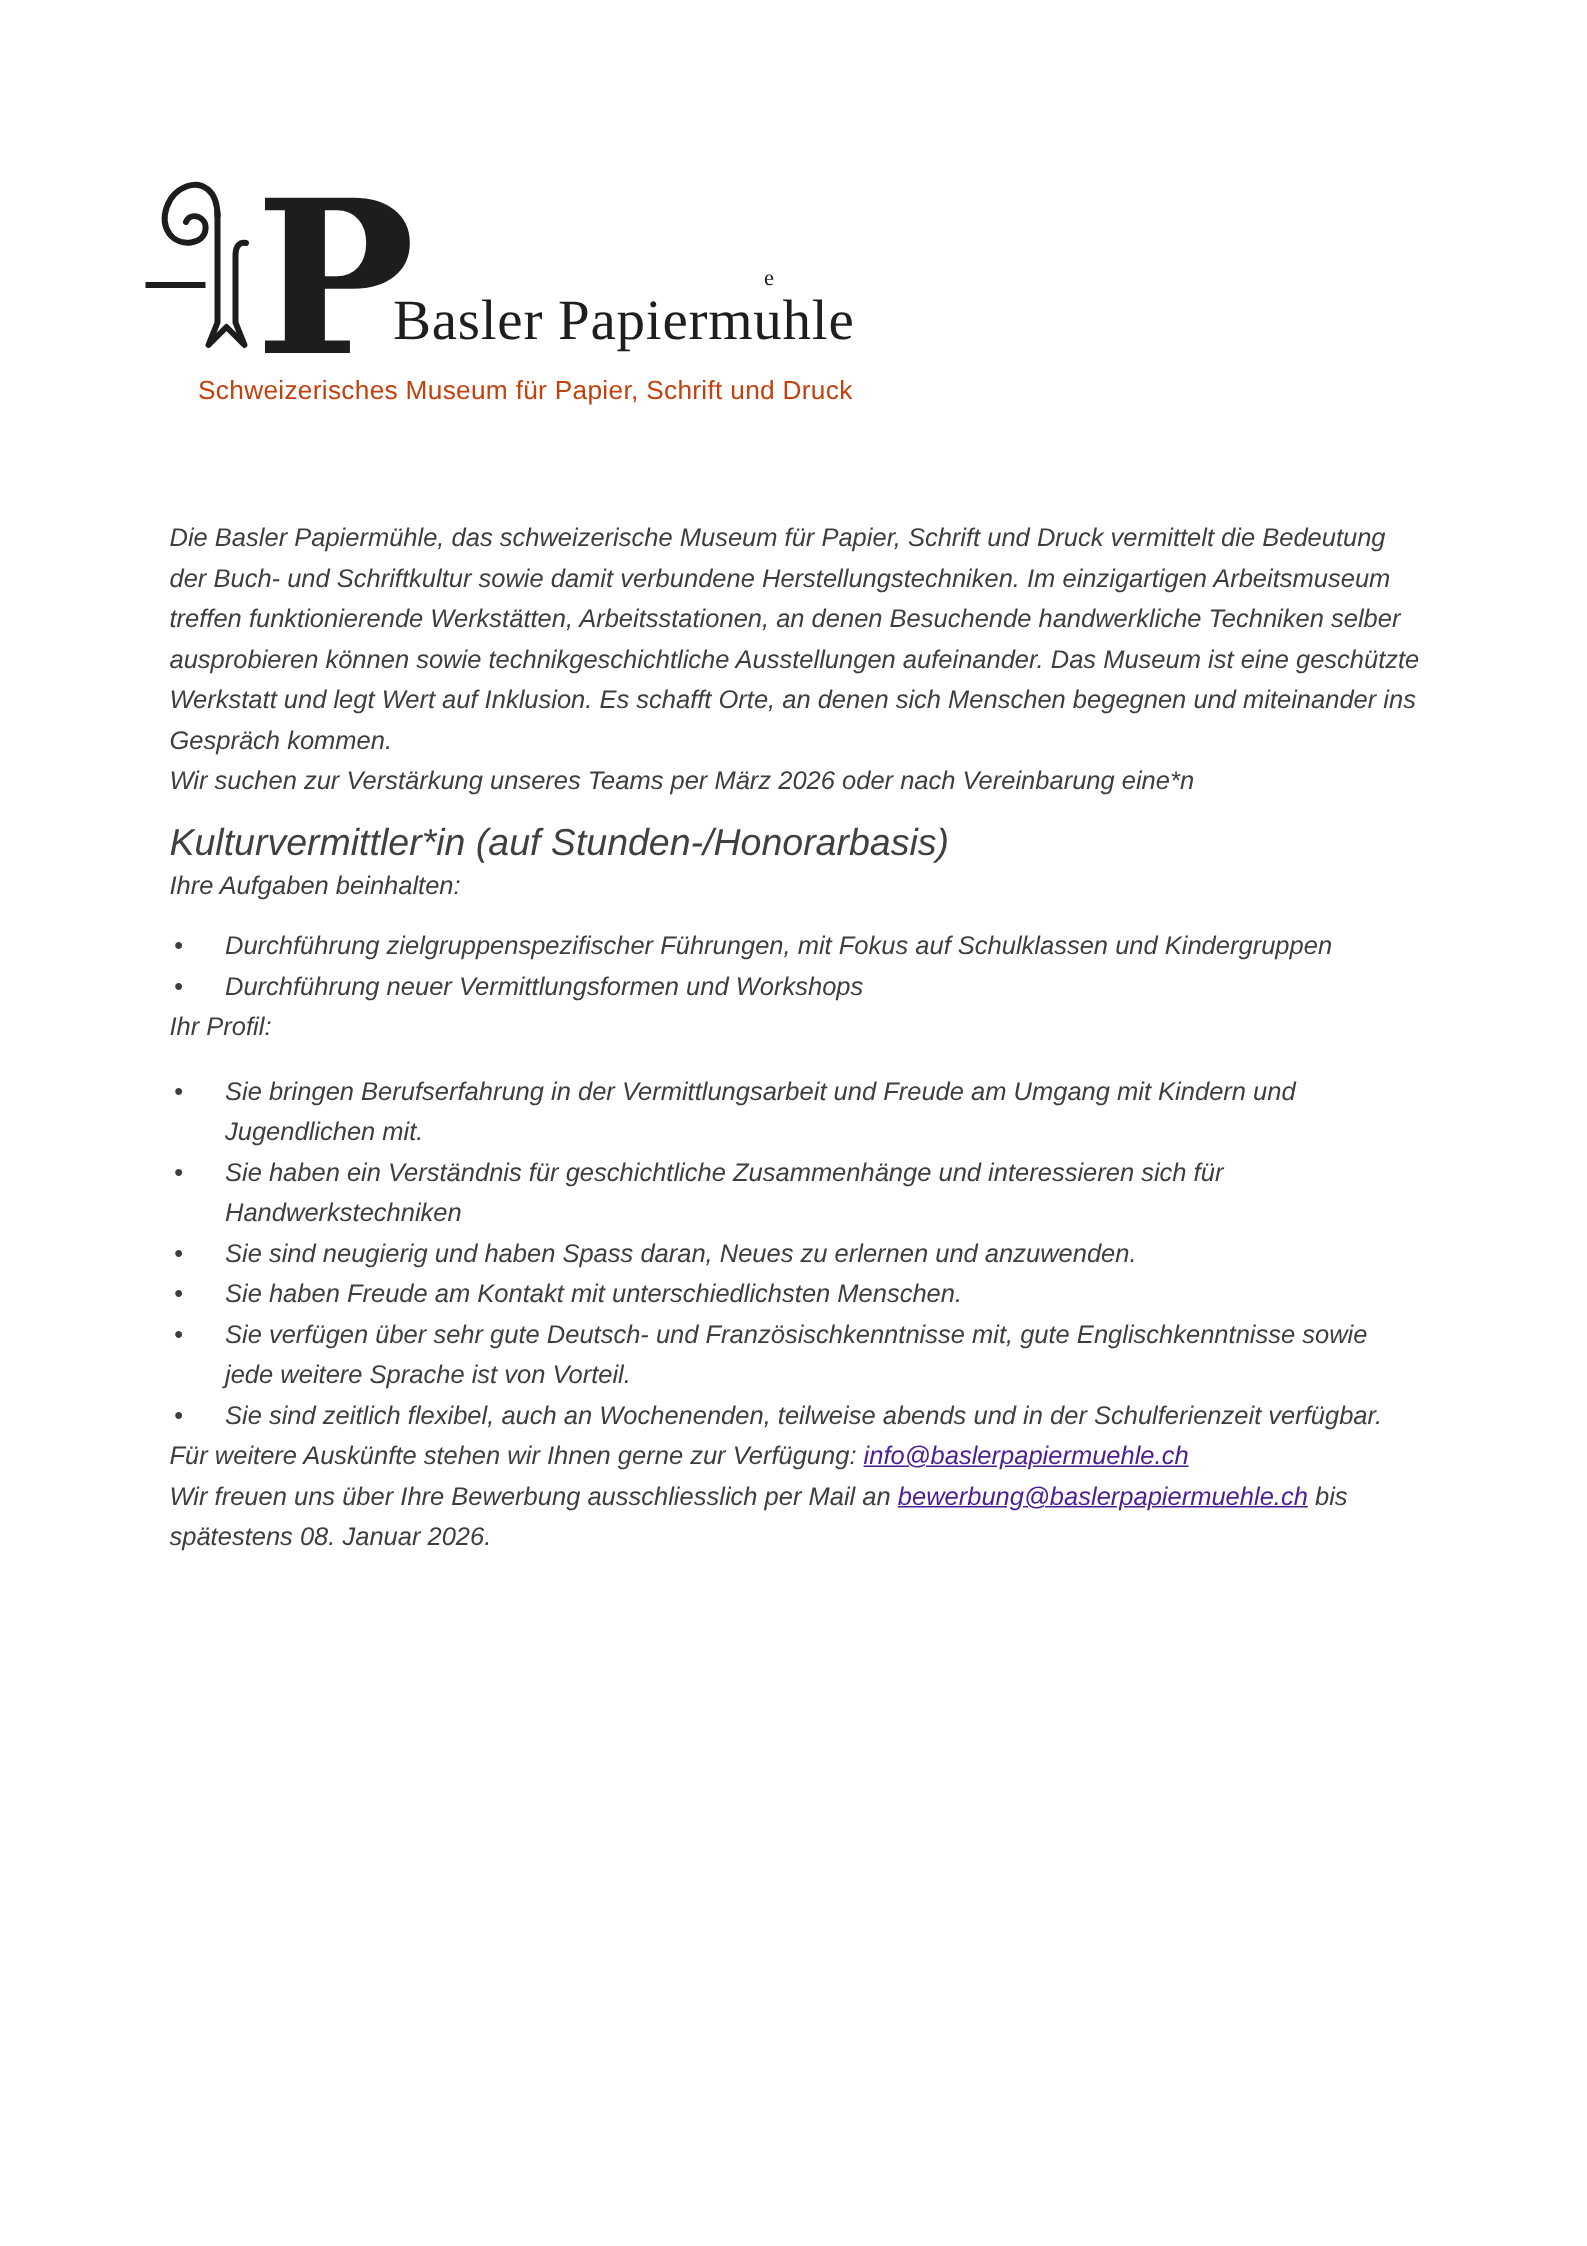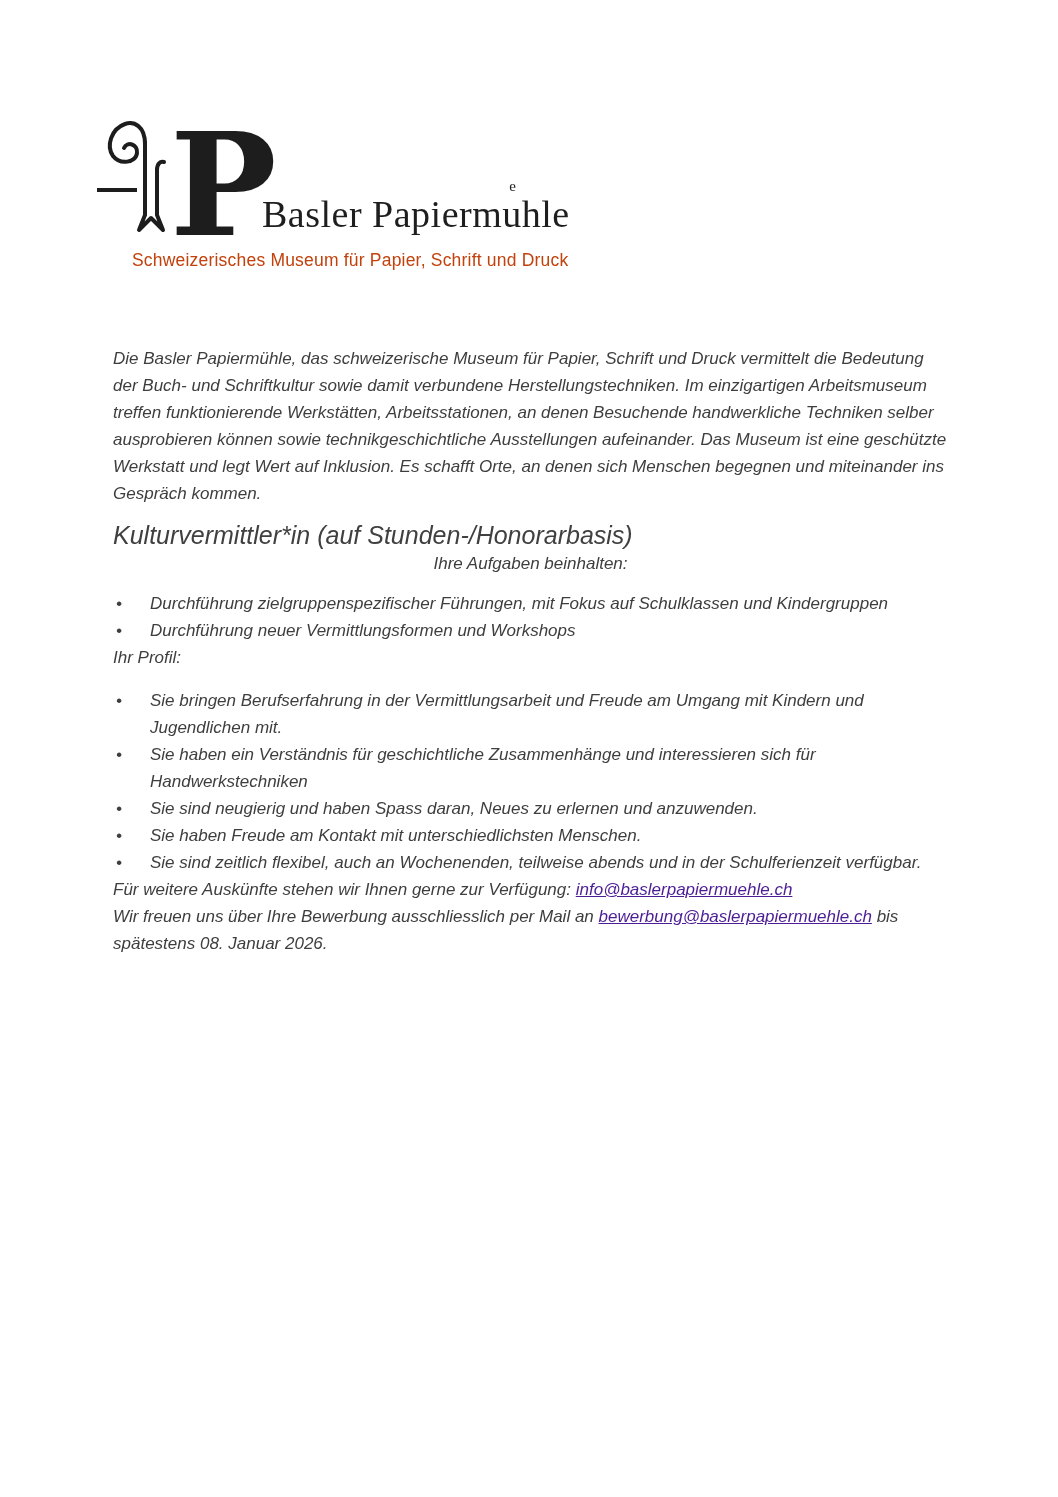--- a/index.html
+++ b/index.html
@@ -55,21 +55,21 @@
   .main p { margin: 0; }
   .p-intro    { margin: 0; }
   .p-search   { margin-top: 21px; }
   .job-title  {
     margin: 13px 0 0 0;
     font-size: 25px;
     line-height: 30px;
     font-weight: 400;
     color: #404040;
   }
-  .p-tasks-heading   { margin-top: 27px; text-align: center; }
+  .p-tasks-heading   { margin-top: 27px; }
   .list { list-style: none; margin: 13px 0 0 0; padding: 0; }
   .list li { position: relative; padding-left: 37px; margin: 0; }
   .list li::before {
     content: "\2022";
     position: absolute;
     left: 3px;
     top: 0;
   }
   .p-profile-heading { margin-top: 49px; }
   .list-profile { margin-top: 16px; }
@@ -96,37 +96,39 @@
       </svg>
       <div class="logo-title"><span>Basler Papierm</span><span class="u-wrap"><span>u</span><span class="sup-e">e</span></span><span>hle</span></div>
     </div>
     <div class="logo-subtitle">Schweizerisches Museum für Papier, Schrift und Druck</div>
   </div>
 
   <div class="main">
 
     <p class="p-intro">Die Basler Papiermühle, das schweizerische Museum für Papier, Schrift und Druck vermittelt die Bedeutung der Buch- und Schriftkultur sowie damit verbundene Herstellungstechniken. Im einzigartigen Arbeitsmuseum treffen funktionierende Werkstätten, Arbeitsstationen, an denen Besuchende handwerkliche Techniken selber ausprobieren können sowie technikgeschichtliche Ausstellungen aufeinander. Das Museum ist eine geschützte Werkstatt und legt Wert auf Inklusion. Es schafft Orte, an denen sich Menschen begegnen und miteinander ins Gespräch kommen.</p>
 
+    <p class="p-search">Wir suchen zur Verstärkung unseres Teams per März 2026 oder nach Vereinbarung eine*n</p>
 
     <h1 class="job-title">Kulturvermittler*in (auf Stunden-/Honorarbasis)</h1>
 
     <p class="p-tasks-heading">Ihre Aufgaben beinhalten:</p>
 
     <ul class="list list-tasks">
         <li>Durchführung zielgruppenspezifischer Führungen, mit Fokus auf Schulklassen und Kindergruppen</li>
         <li>Durchführung neuer Vermittlungsformen und Workshops</li>
       </ul>
 
     <p class="p-profile-heading">Ihr Profil:</p>
 
     <ul class="list list-profile">
         <li>Sie bringen Berufserfahrung in der Vermittlungsarbeit und Freude am Umgang mit Kindern und Jugendlichen mit.</li>
         <li>Sie haben ein Verständnis für geschichtliche Zusammenhänge und interessieren sich für Handwerkstechniken</li>
         <li>Sie sind neugierig und haben Spass daran, Neues zu erlernen und anzuwenden.</li>
         <li>Sie haben Freude am Kontakt mit unterschiedlichsten Menschen.</li>
+        <li>Sie verfügen über sehr gute Deutsch- und Französischkenntnisse mit, gute Englischkenntnisse sowie jede weitere Sprache ist von Vorteil.</li>
         <li>Sie sind zeitlich flexibel, auch an Wochenenden, teilweise abends und in der Schulferienzeit verfügbar.</li>
       </ul>
 
     <p class="p-contact"><span>Für weitere Auskünfte stehen wir Ihnen gerne zur Verfügung: </span><a class="email-link">info@baslerpapiermuehle.ch</a></p>
 
     <p class="p-application"><span>Wir freuen uns über Ihre Bewerbung ausschliesslich per Mail an </span><a class="email-link">bewerbung@baslerpapiermuehle.ch</a><span> bis spätestens 08. Januar 2026.</span></p>
 
   </div>
 </div>
 

